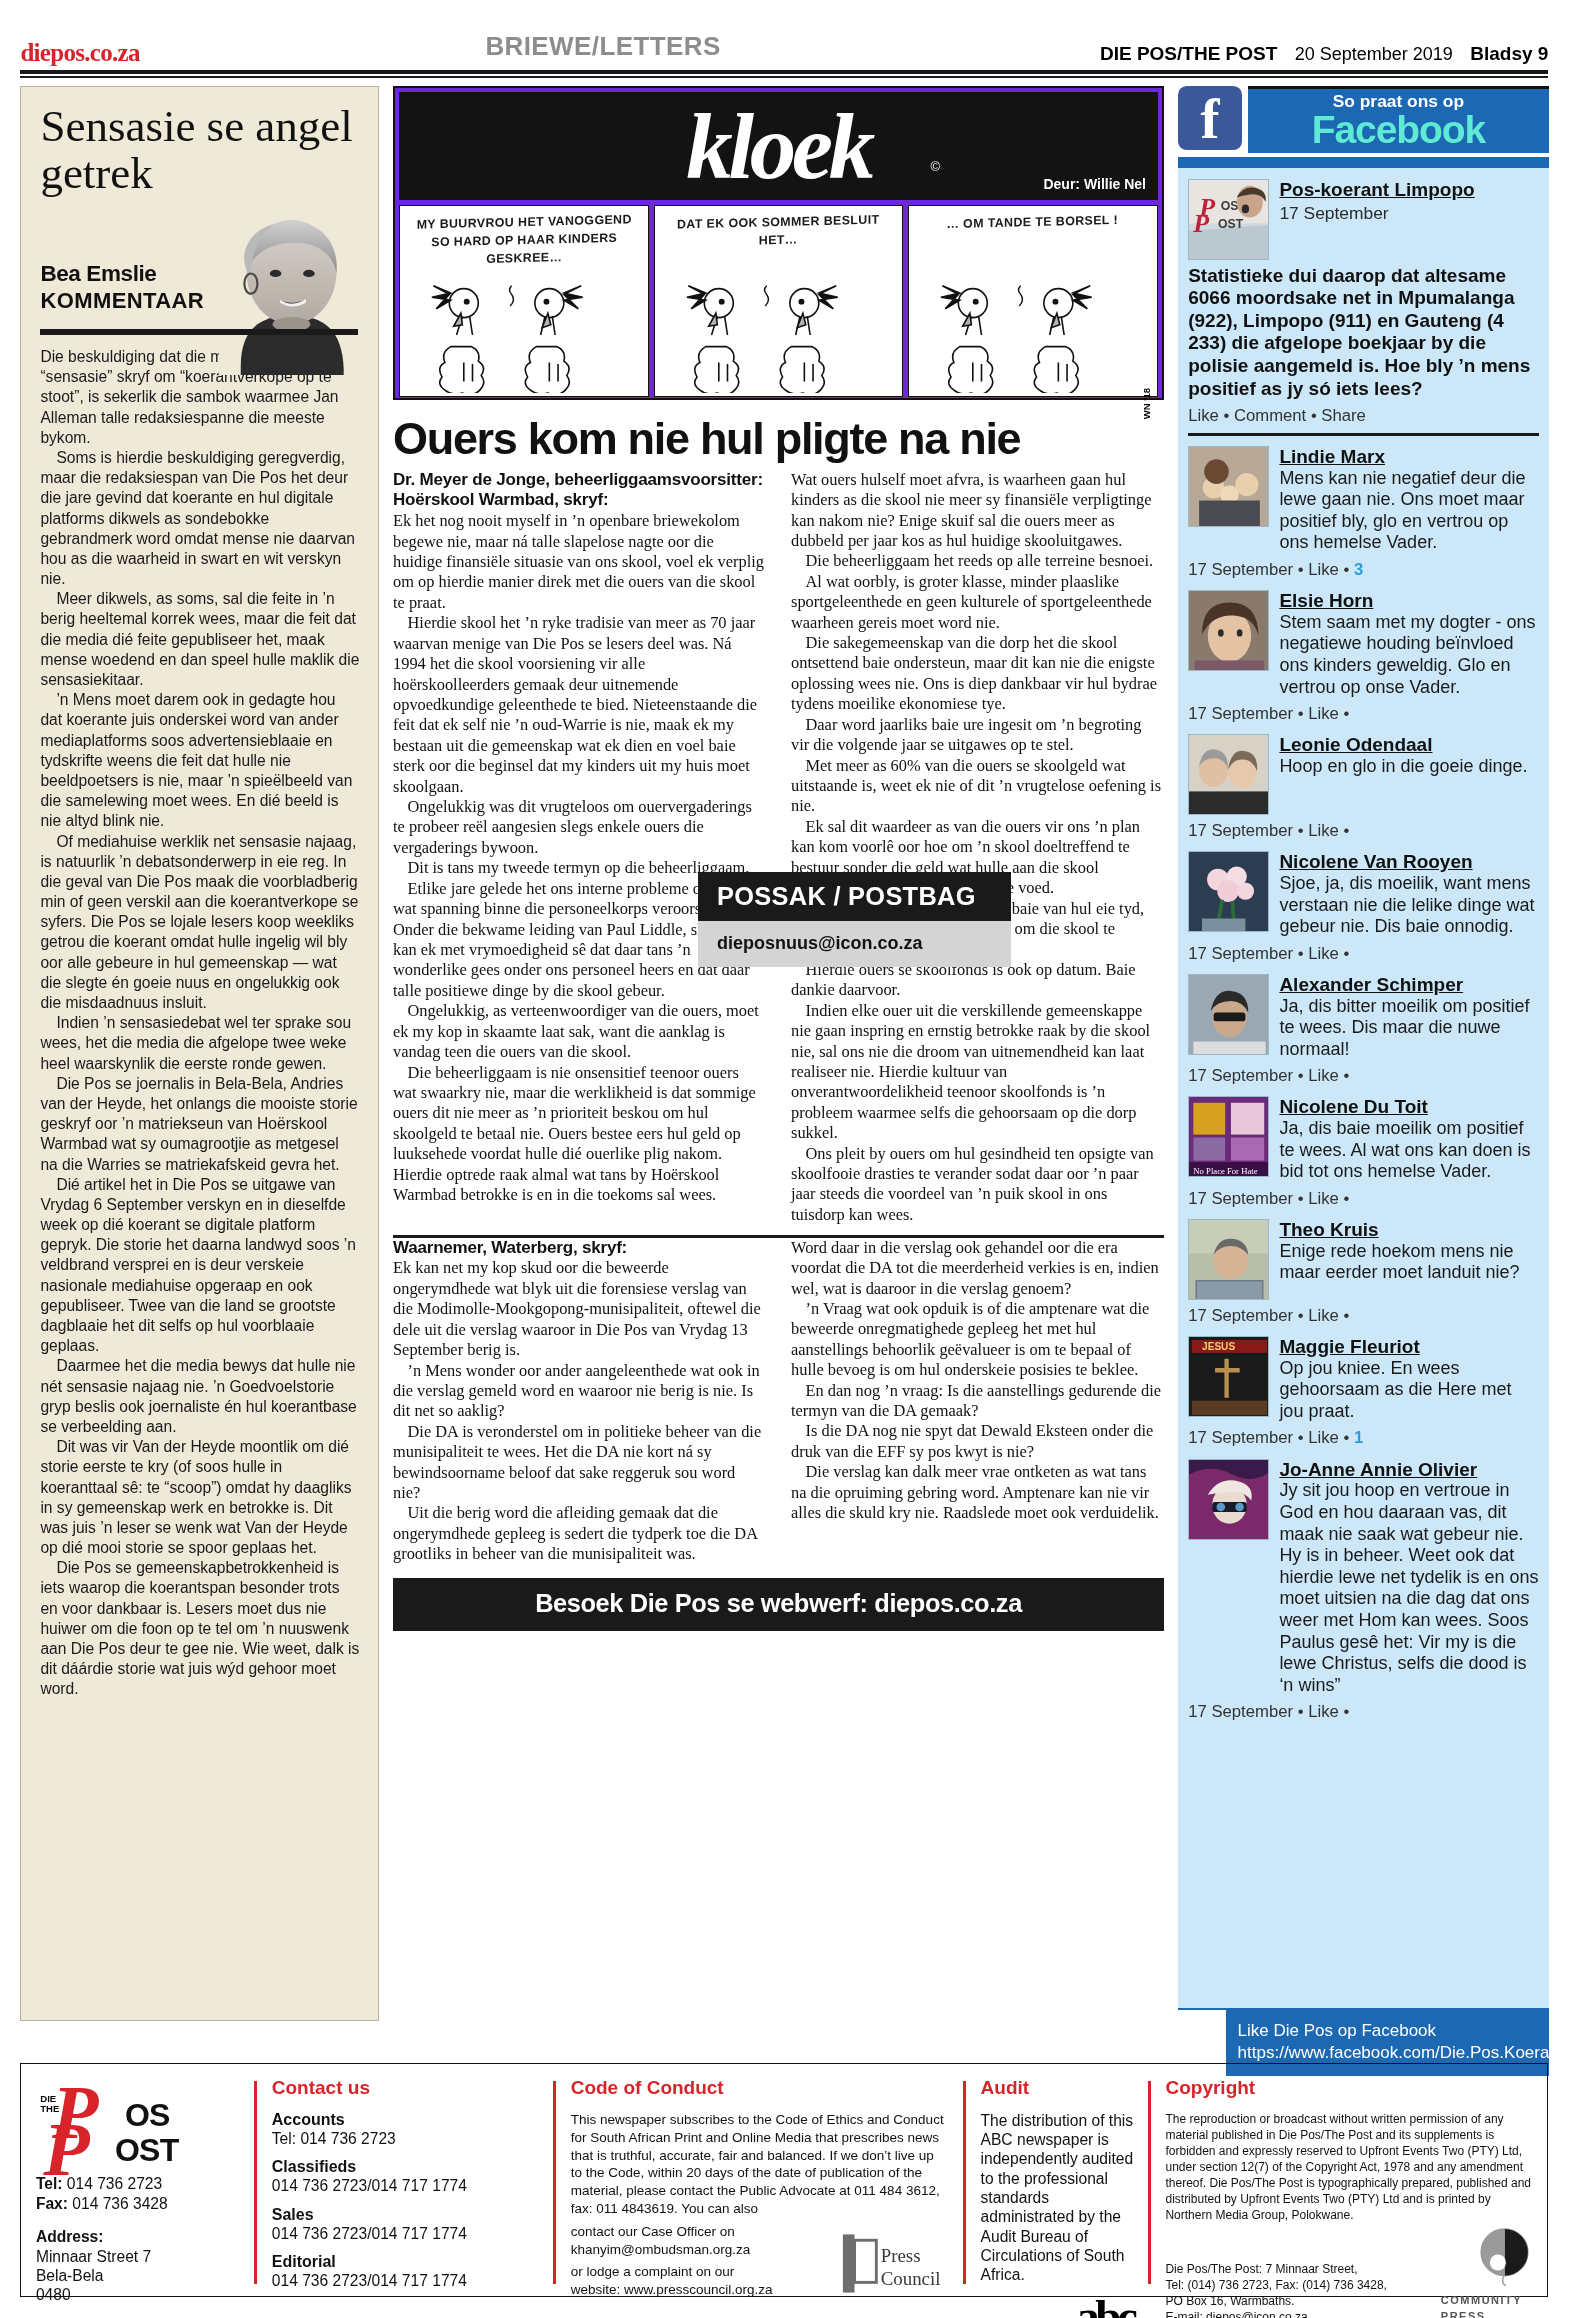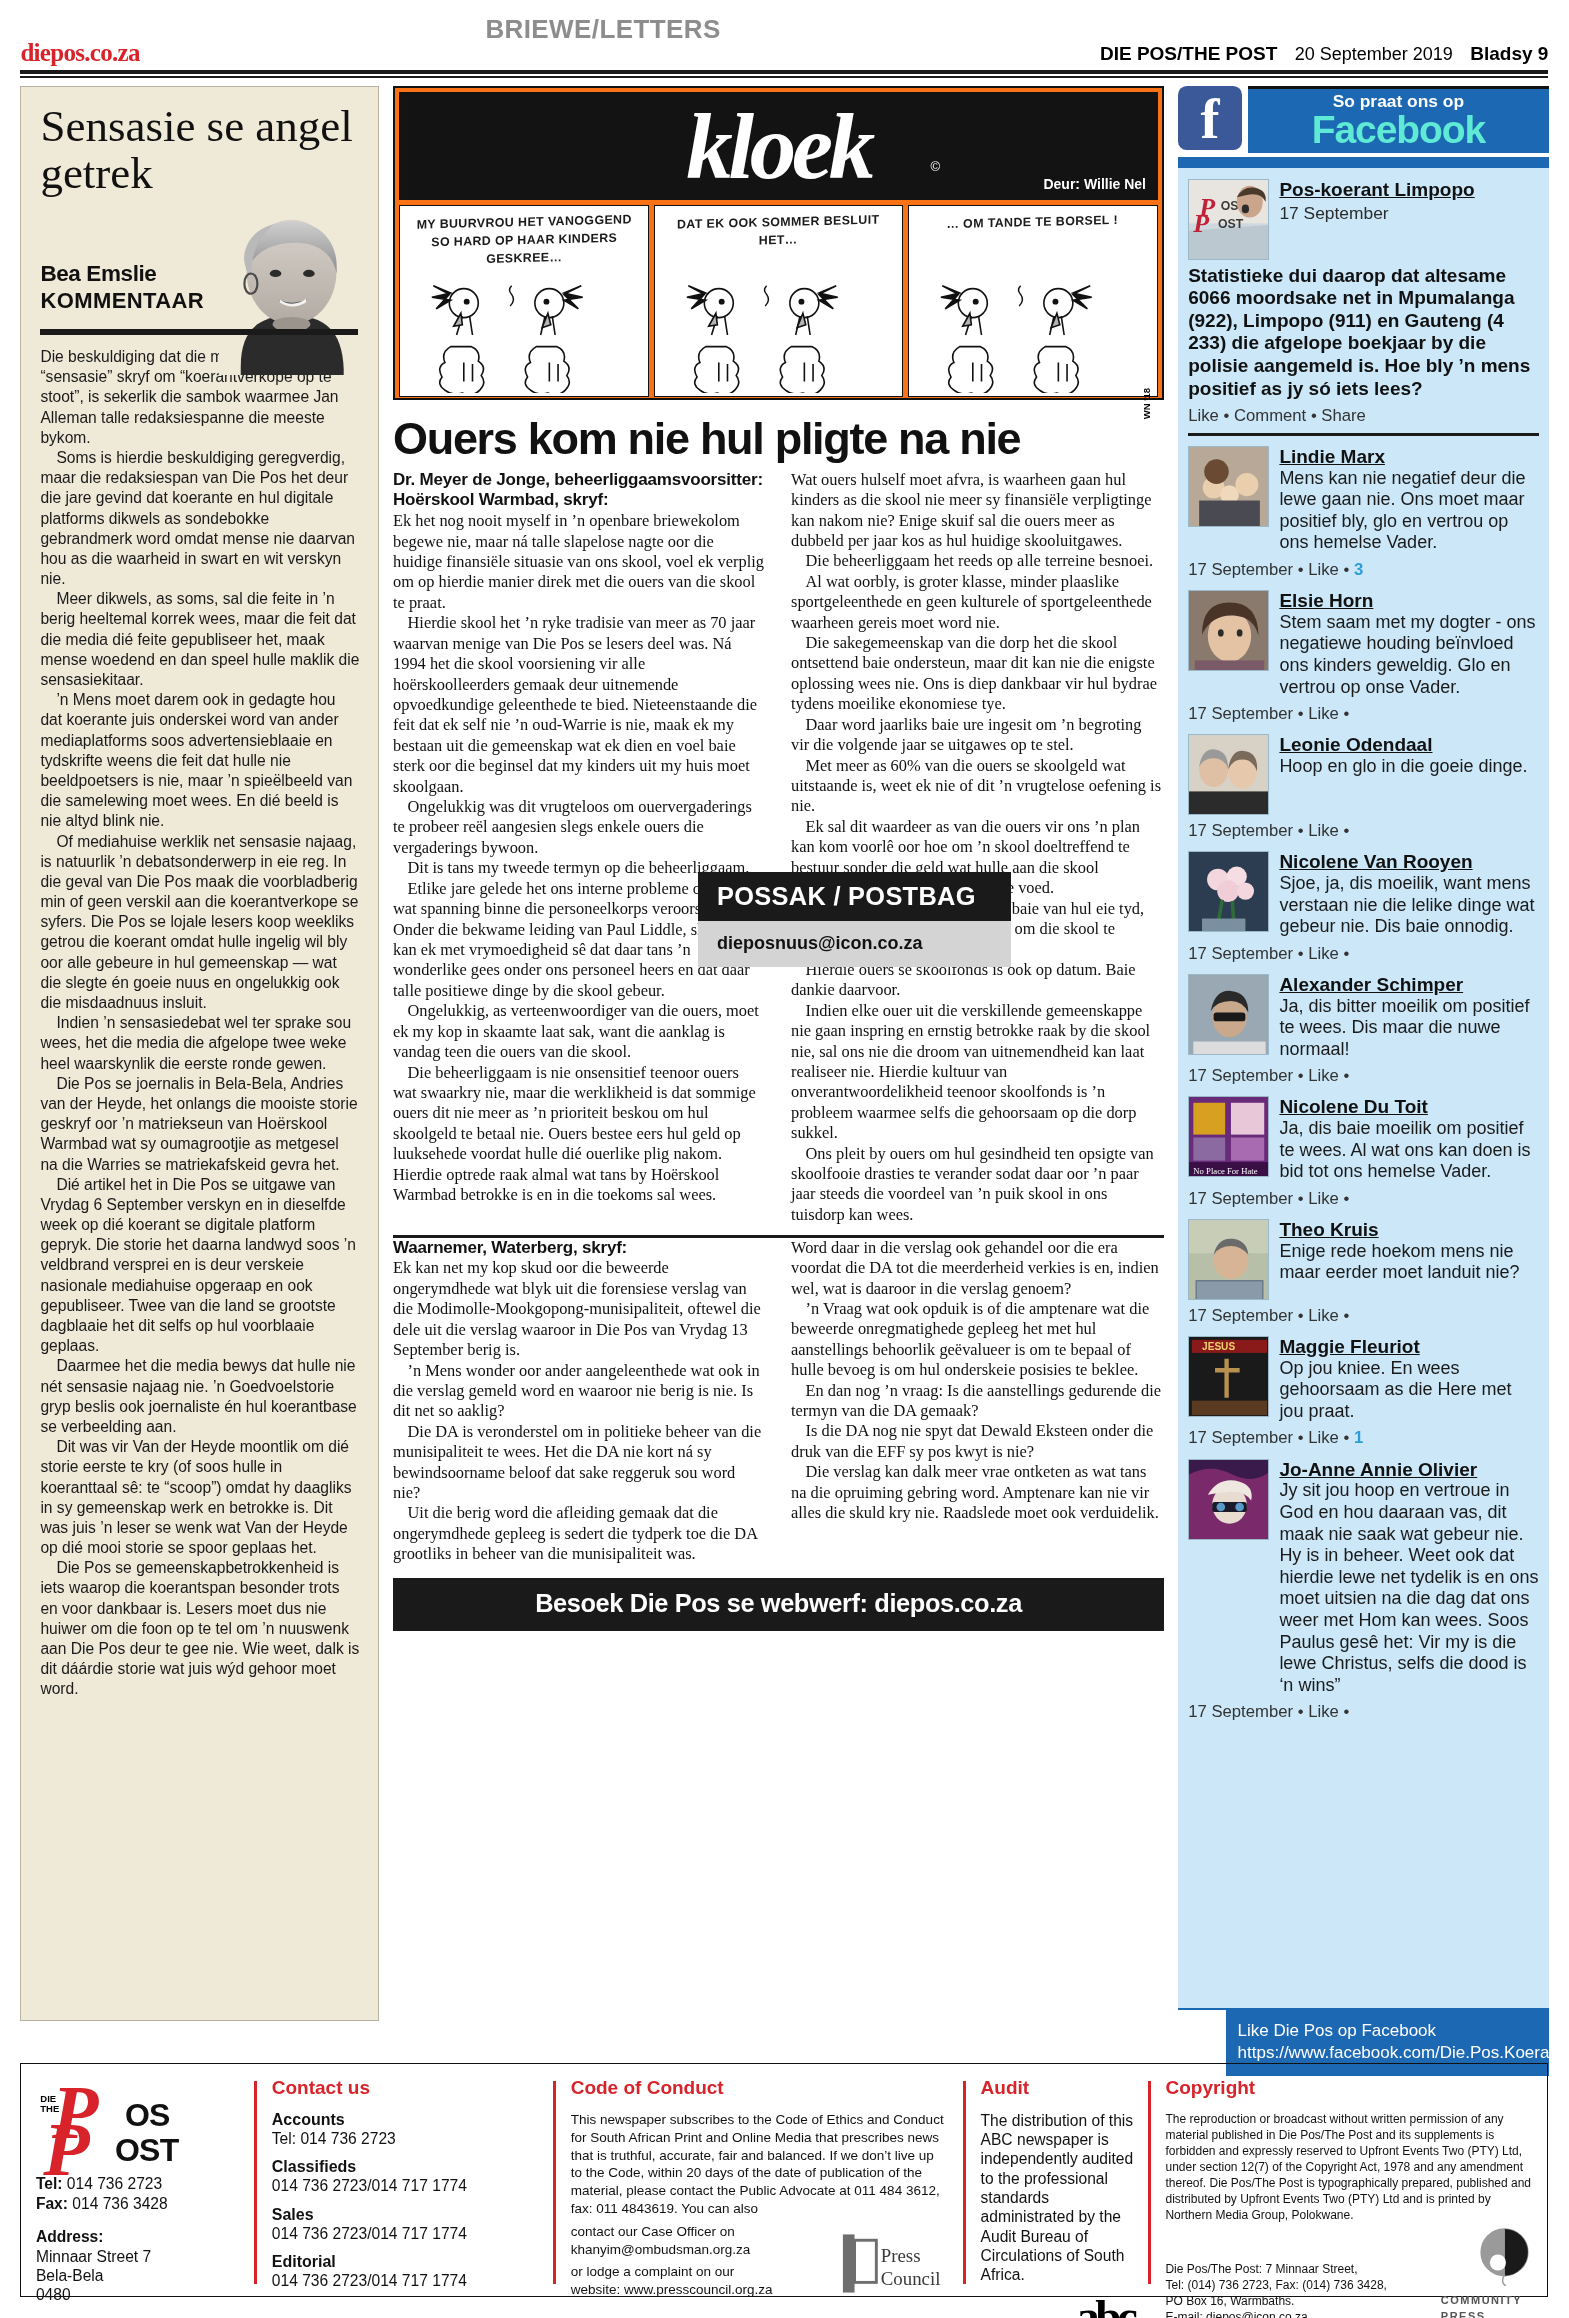--- a/index.html
+++ b/index.html
@@ -17,21 +17,21 @@
     display: flex; align-items: flex-end; justify-content: space-between;
   }
   .site-url {
     font-family: "Liberation Serif", serif;
     font-weight: bold; font-size: 25px; color: #d8232a;
     letter-spacing: -0.7px; line-height: 1;
   }
   .section-title {
     font-family: "Liberation Sans", sans-serif;
     font-weight: bold; font-size: 26px; color: #8d8d8d;
-    letter-spacing: 0.4px; position:absolute; left: 465px; bottom:20px;
+    letter-spacing: 0.4px; position:absolute; left: 465px; bottom:3px;
   }
   .masthead-right {
     display:flex; align-items:flex-end; gap:17.4px;
     font-size: 18px; color:#000; white-space:nowrap;
   }
   .mh-paper { font-weight: bold; font-size: 19px; }
   .mh-date  { font-weight: normal; font-size: 18px; }
   .mh-page  { font-weight: bold; font-size: 19px; }
   .rule-thick {
     position:absolute; left:20.4px; top:70px; width:1528px; height:4.4px; background:#1a1a1a;
@@ -78,21 +78,21 @@
   .opinion-body p { text-indent: 16px; margin:0; }
   .opinion-body p.first { text-indent: 0; }
 
   
   .mid {
     position:absolute; left:393px; top:86px; width:771px;
   }
 
   
   .comic {
-    width:771px; height:314px; border:2.2px solid #111; background:#f97316; padding:4.4px;
+    width:771px; height:314px; border:2.2px solid #111; background:#6d28d9; padding:4.4px;
   }
   .comic-banner {
     height:108px; background:#131313; position:relative; overflow:hidden;
   }
   .comic-logo {
     position:absolute; left:50%; top:50%; transform:translate(-50%,-50%);
     font-family:"Liberation Serif", serif; font-style:italic; font-weight:bold;
     font-size:93px; color:#fff; letter-spacing:-4.4px; white-space:nowrap;
   }
   .comic-copy { position:absolute; left:531px; top:67px; color:#fff; font-size:13px;}

